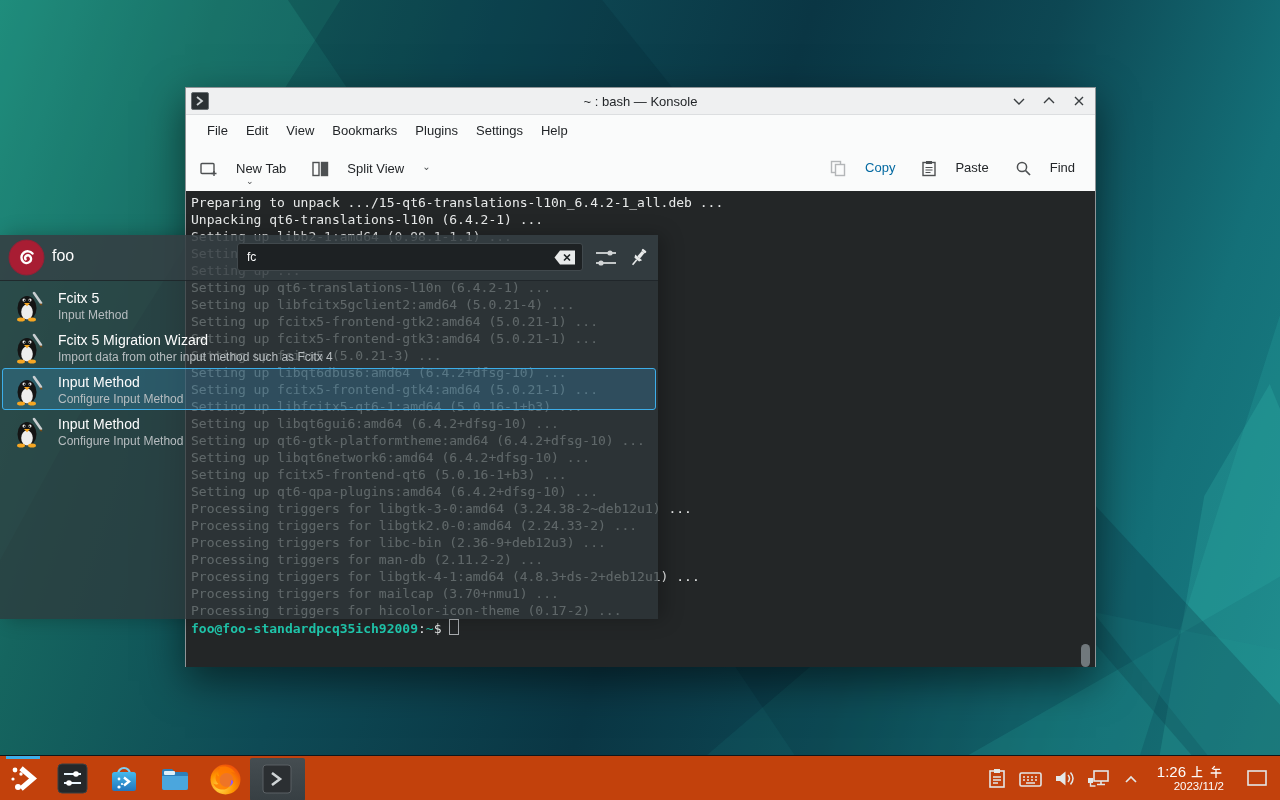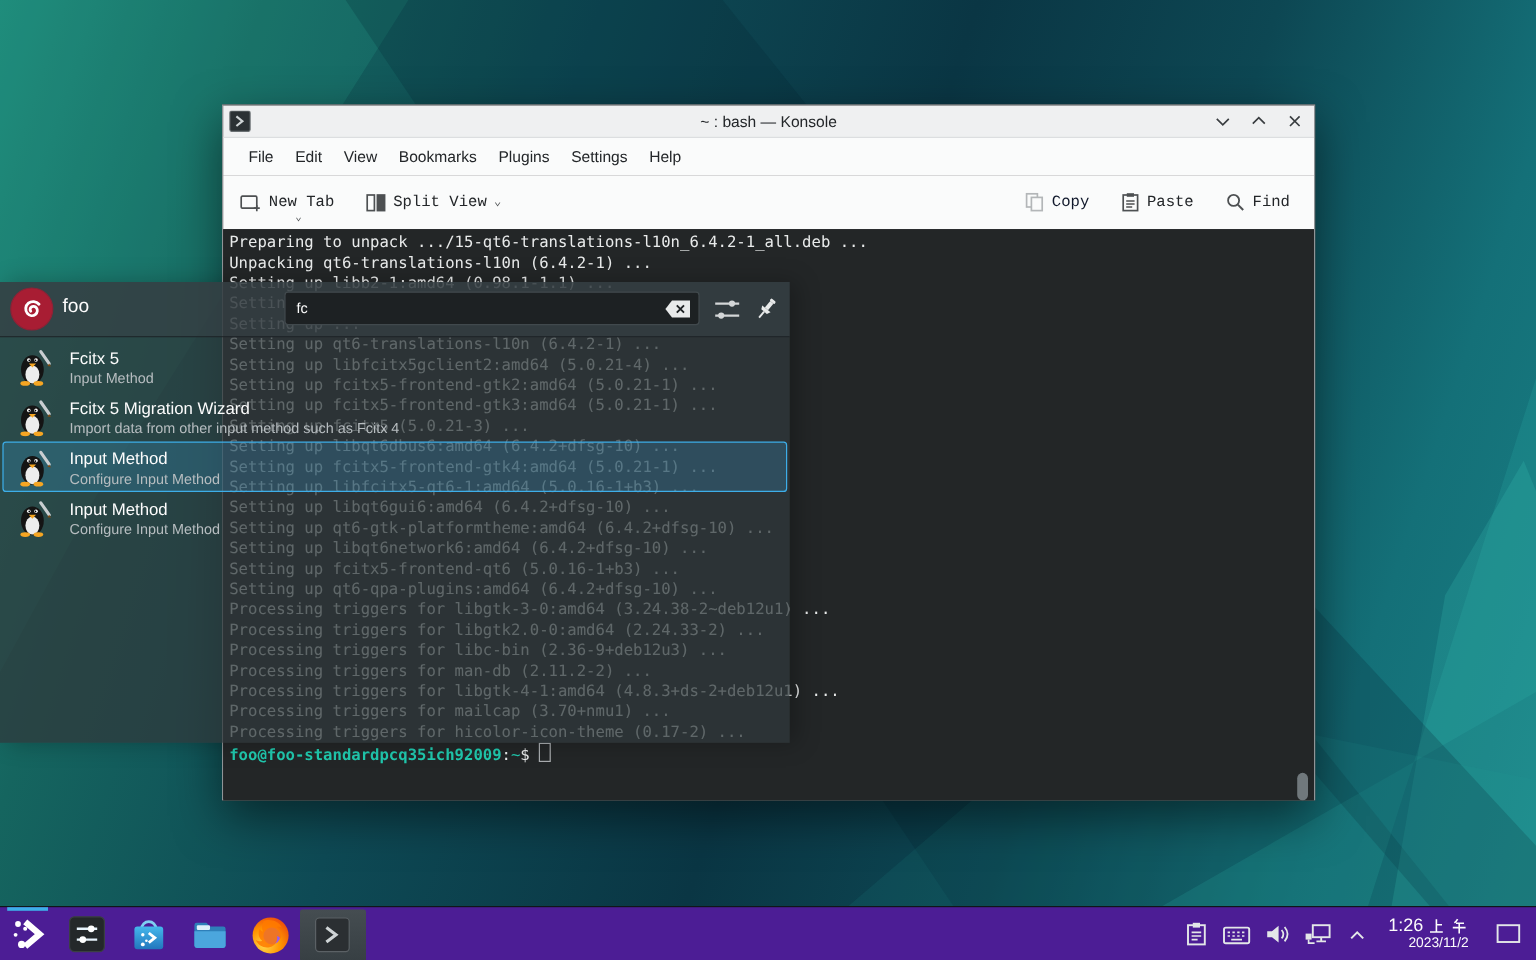--- a/index.html
+++ b/index.html
@@ -27,22 +27,22 @@
   .title{position:absolute;left:0;right:0;text-align:center;font-size:13px;color:#232629;pointer-events:none;}
   .controls{position:absolute;right:8px;top:0;height:100%;display:flex;align-items:center;gap:14px;}
   .ctl{width:16px;height:16px;display:block;}
 
   .menubar{position:absolute;left:0;top:27px;width:100%;height:31px;background:#fafbfb;
     display:flex;align-items:center;padding-left:12px;box-sizing:border-box;gap:0;}
   .menu-item{font-size:13px;color:#232629;padding:4px 9px;}
 
   .toolbar{position:absolute;left:0;top:58px;width:100%;height:45px;background:#fafbfb;
     display:flex;align-items:center;box-sizing:border-box;padding:0 20px 0 14px;}
-  .tbtn{display:flex;align-items:center;gap:6px;font-size:13px;color:#232629;position:relative;font-family:Liberation Mono, monospace;}
-  .tbtn.disabled{color:#0f172a;}
+  .tbtn{display:flex;gap:18px;font-size:13px;color:#232629;position:relative;}
+  .tbtn.disabled{color:#0369a1;}
   .tb-left{display:flex;gap:26px;align-items:center;}
   .tb-right{margin-left:auto;display:flex;gap:26px;align-items:center;}
   .caret{font-size:10px;color:#4d5052;}
   .newtab-caret{position:absolute;left:46px;bottom:-9px;font-size:9px;color:#4d5052;}
 
   .terminal{position:absolute;left:0;top:103px;width:100%;height:476px;background:#232627;
     font-family:"DejaVu Sans Mono",monospace;font-size:13px;line-height:17px;color:#e9ebeb;
     padding:3px 0 0 5px;box-sizing:border-box;overflow:hidden;}
   .tline{white-space:pre;}
   .p-host{color:#20c9ae;font-weight:bold;}
@@ -69,21 +69,21 @@
   .kr-results{position:absolute;left:0;top:49px;width:100%;}
   .kr-row{position:relative;height:42px;box-sizing:border-box;border:1px solid transparent;
     border-radius:3px;margin:0 2px;}
   .kr-row.selected{background:rgba(61,174,233,.22);border-color:#3daee9;}
   .kr-ic{position:absolute;left:9px;top:5px;}
   .kr-title{position:absolute;left:55px;top:5px;font-size:14px;color:#fcfcfc;white-space:nowrap;}
   .kr-sub{position:absolute;left:55px;top:23px;font-size:12px;color:#b7bdc0;white-space:nowrap;}
   .sr{position:absolute;width:1px;height:1px;overflow:hidden;clip-path:inset(50%);}
 
   
-  .panel{position:absolute;left:0;top:755px;width:1280px;height:45px;background:#4c1d95;
+  .panel{position:absolute;left:0;top:755px;width:1280px;height:45px;background:#c2410c;
     border-top:1px solid #10161a;box-sizing:border-box;}
   .p-ic{position:absolute;top:6px;}
   .launcher-indicator{position:absolute;left:6px;top:0;width:34px;height:3px;background:#3daee9;}
   .task-btn{position:absolute;left:250px;top:2px;width:55px;height:43px;
     background:linear-gradient(#454d51,#373f43);border-radius:2px;}
   .task-btn svg{position:absolute;left:10px;top:4px;}
   .tray{position:absolute;right:0;top:0;height:45px;display:flex;align-items:center;}
   .tray-ic{margin-right:10px;}
   .clock{margin:0 14px 0 6px;text-align:right;color:#fcfcfc;line-height:1.1;}
   .clock-l1{font-size:15px;display:flex;align-items:center;gap:3px;justify-content:flex-end;}

